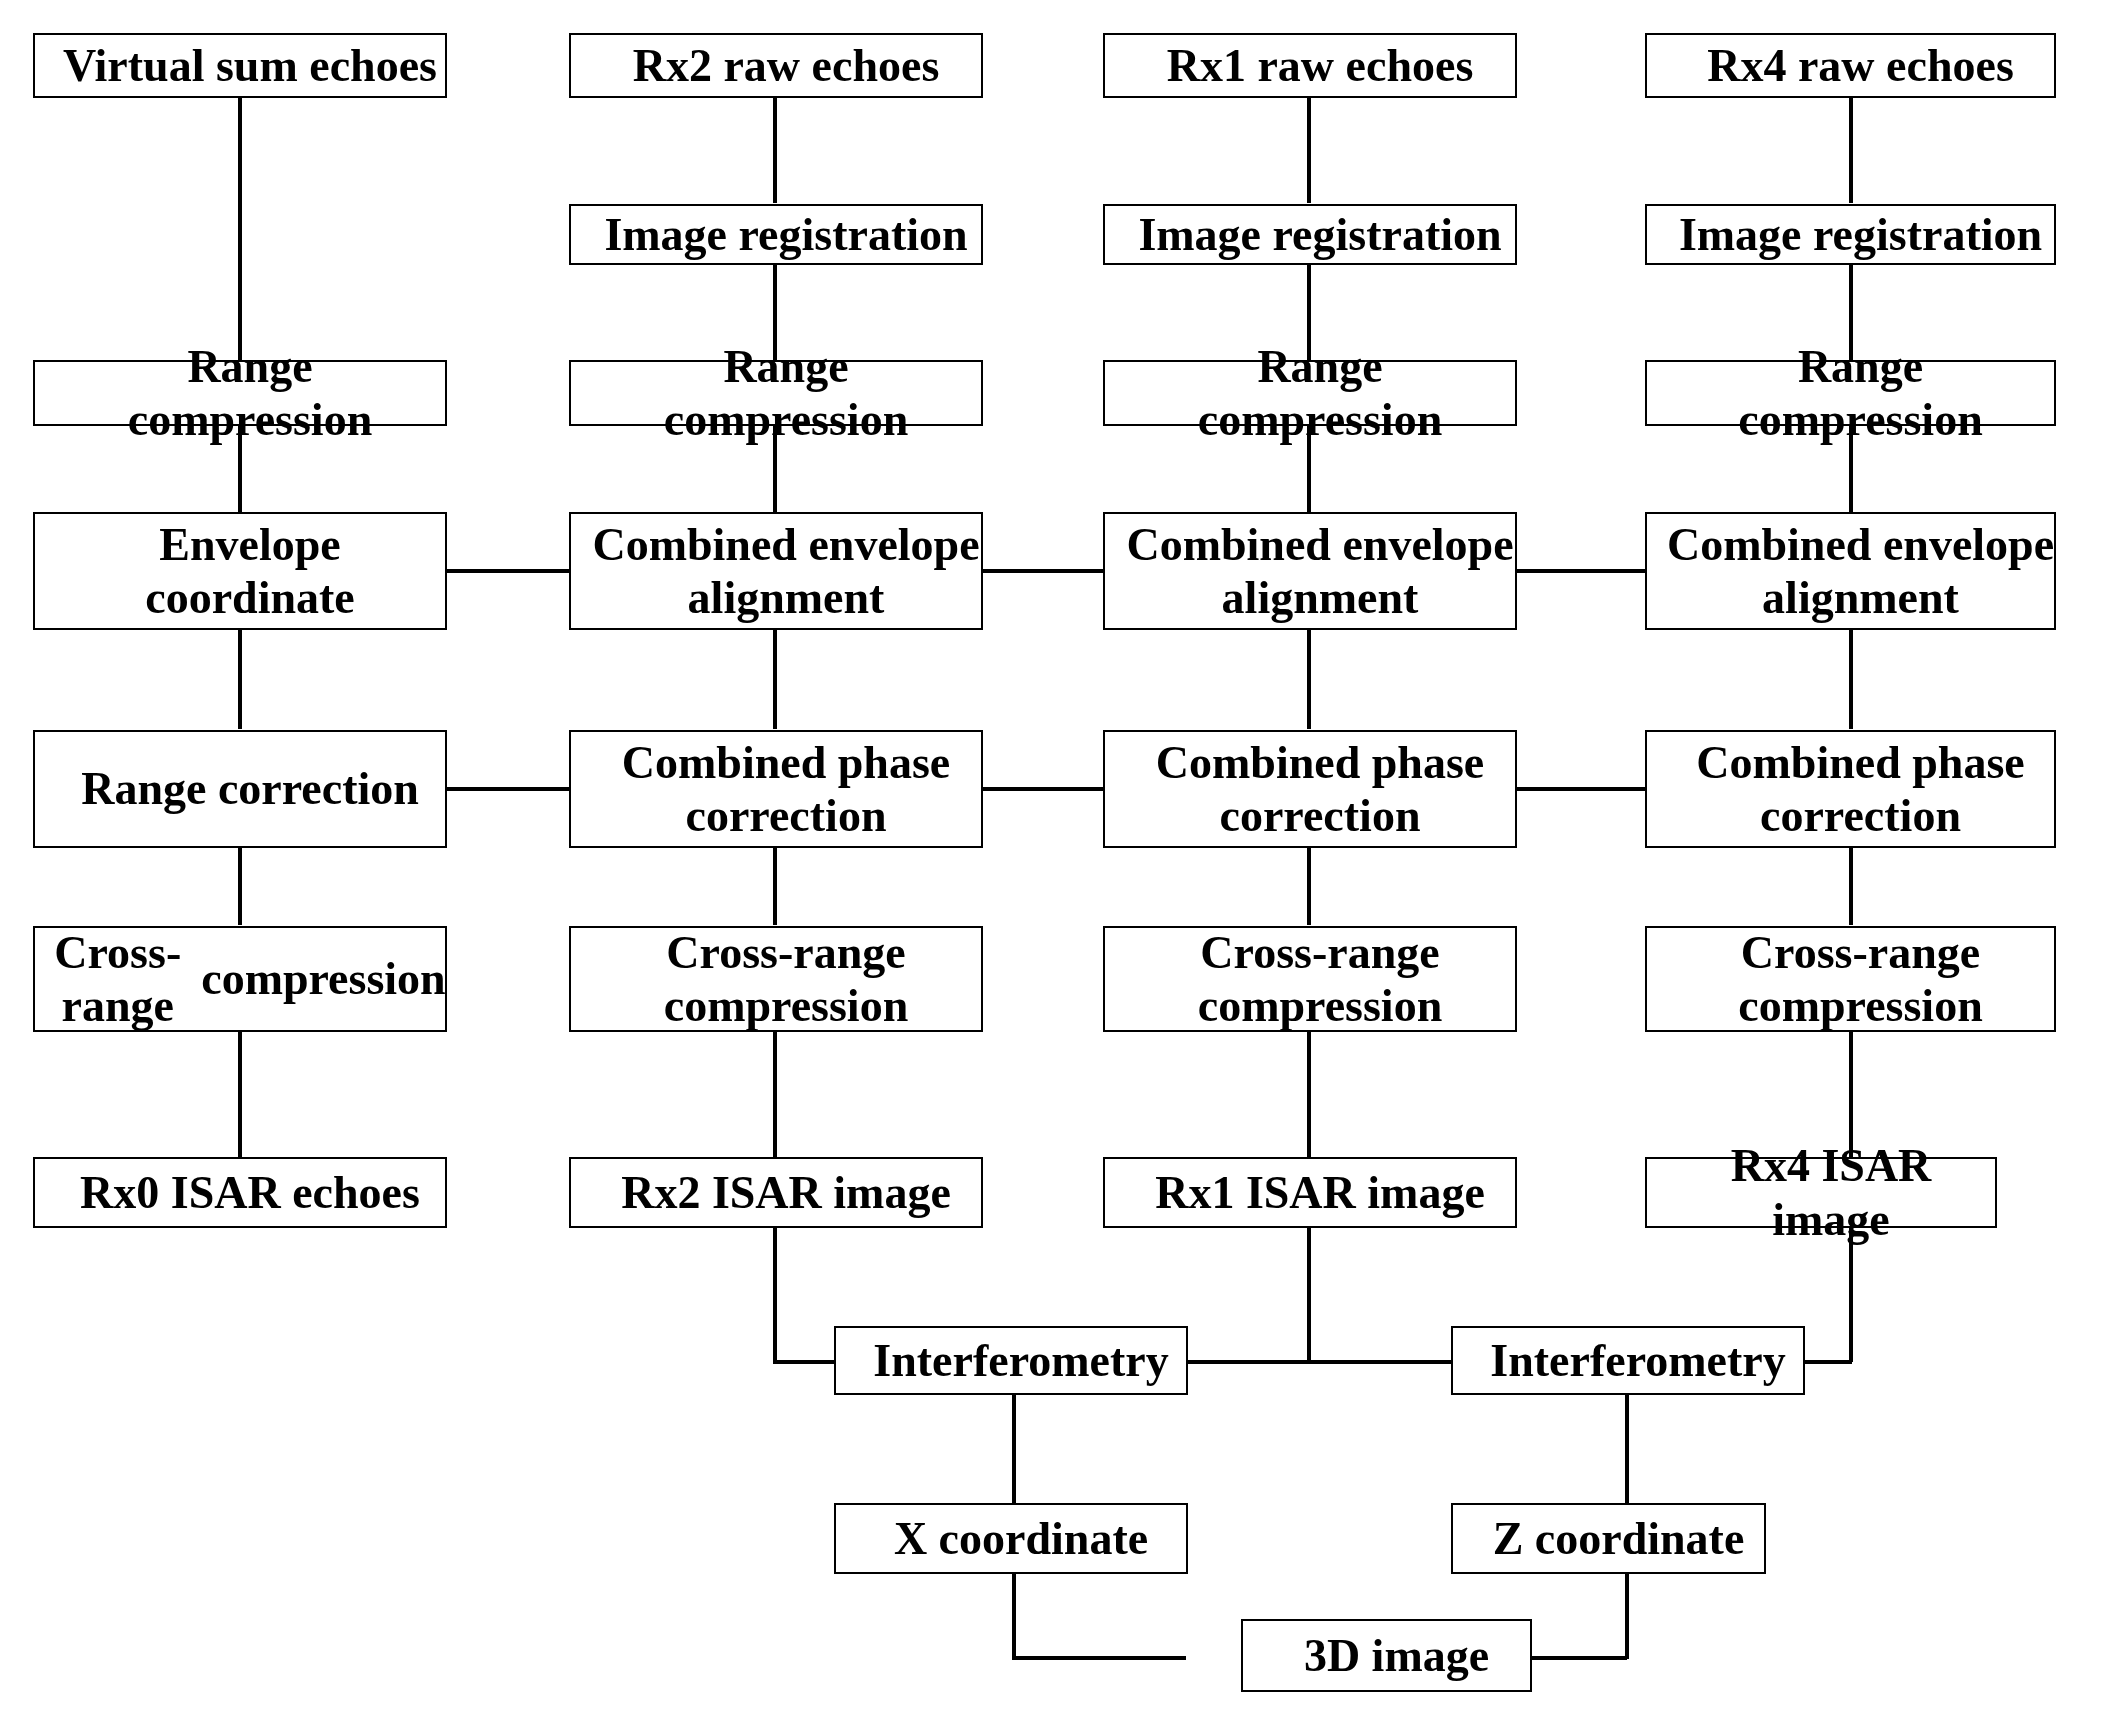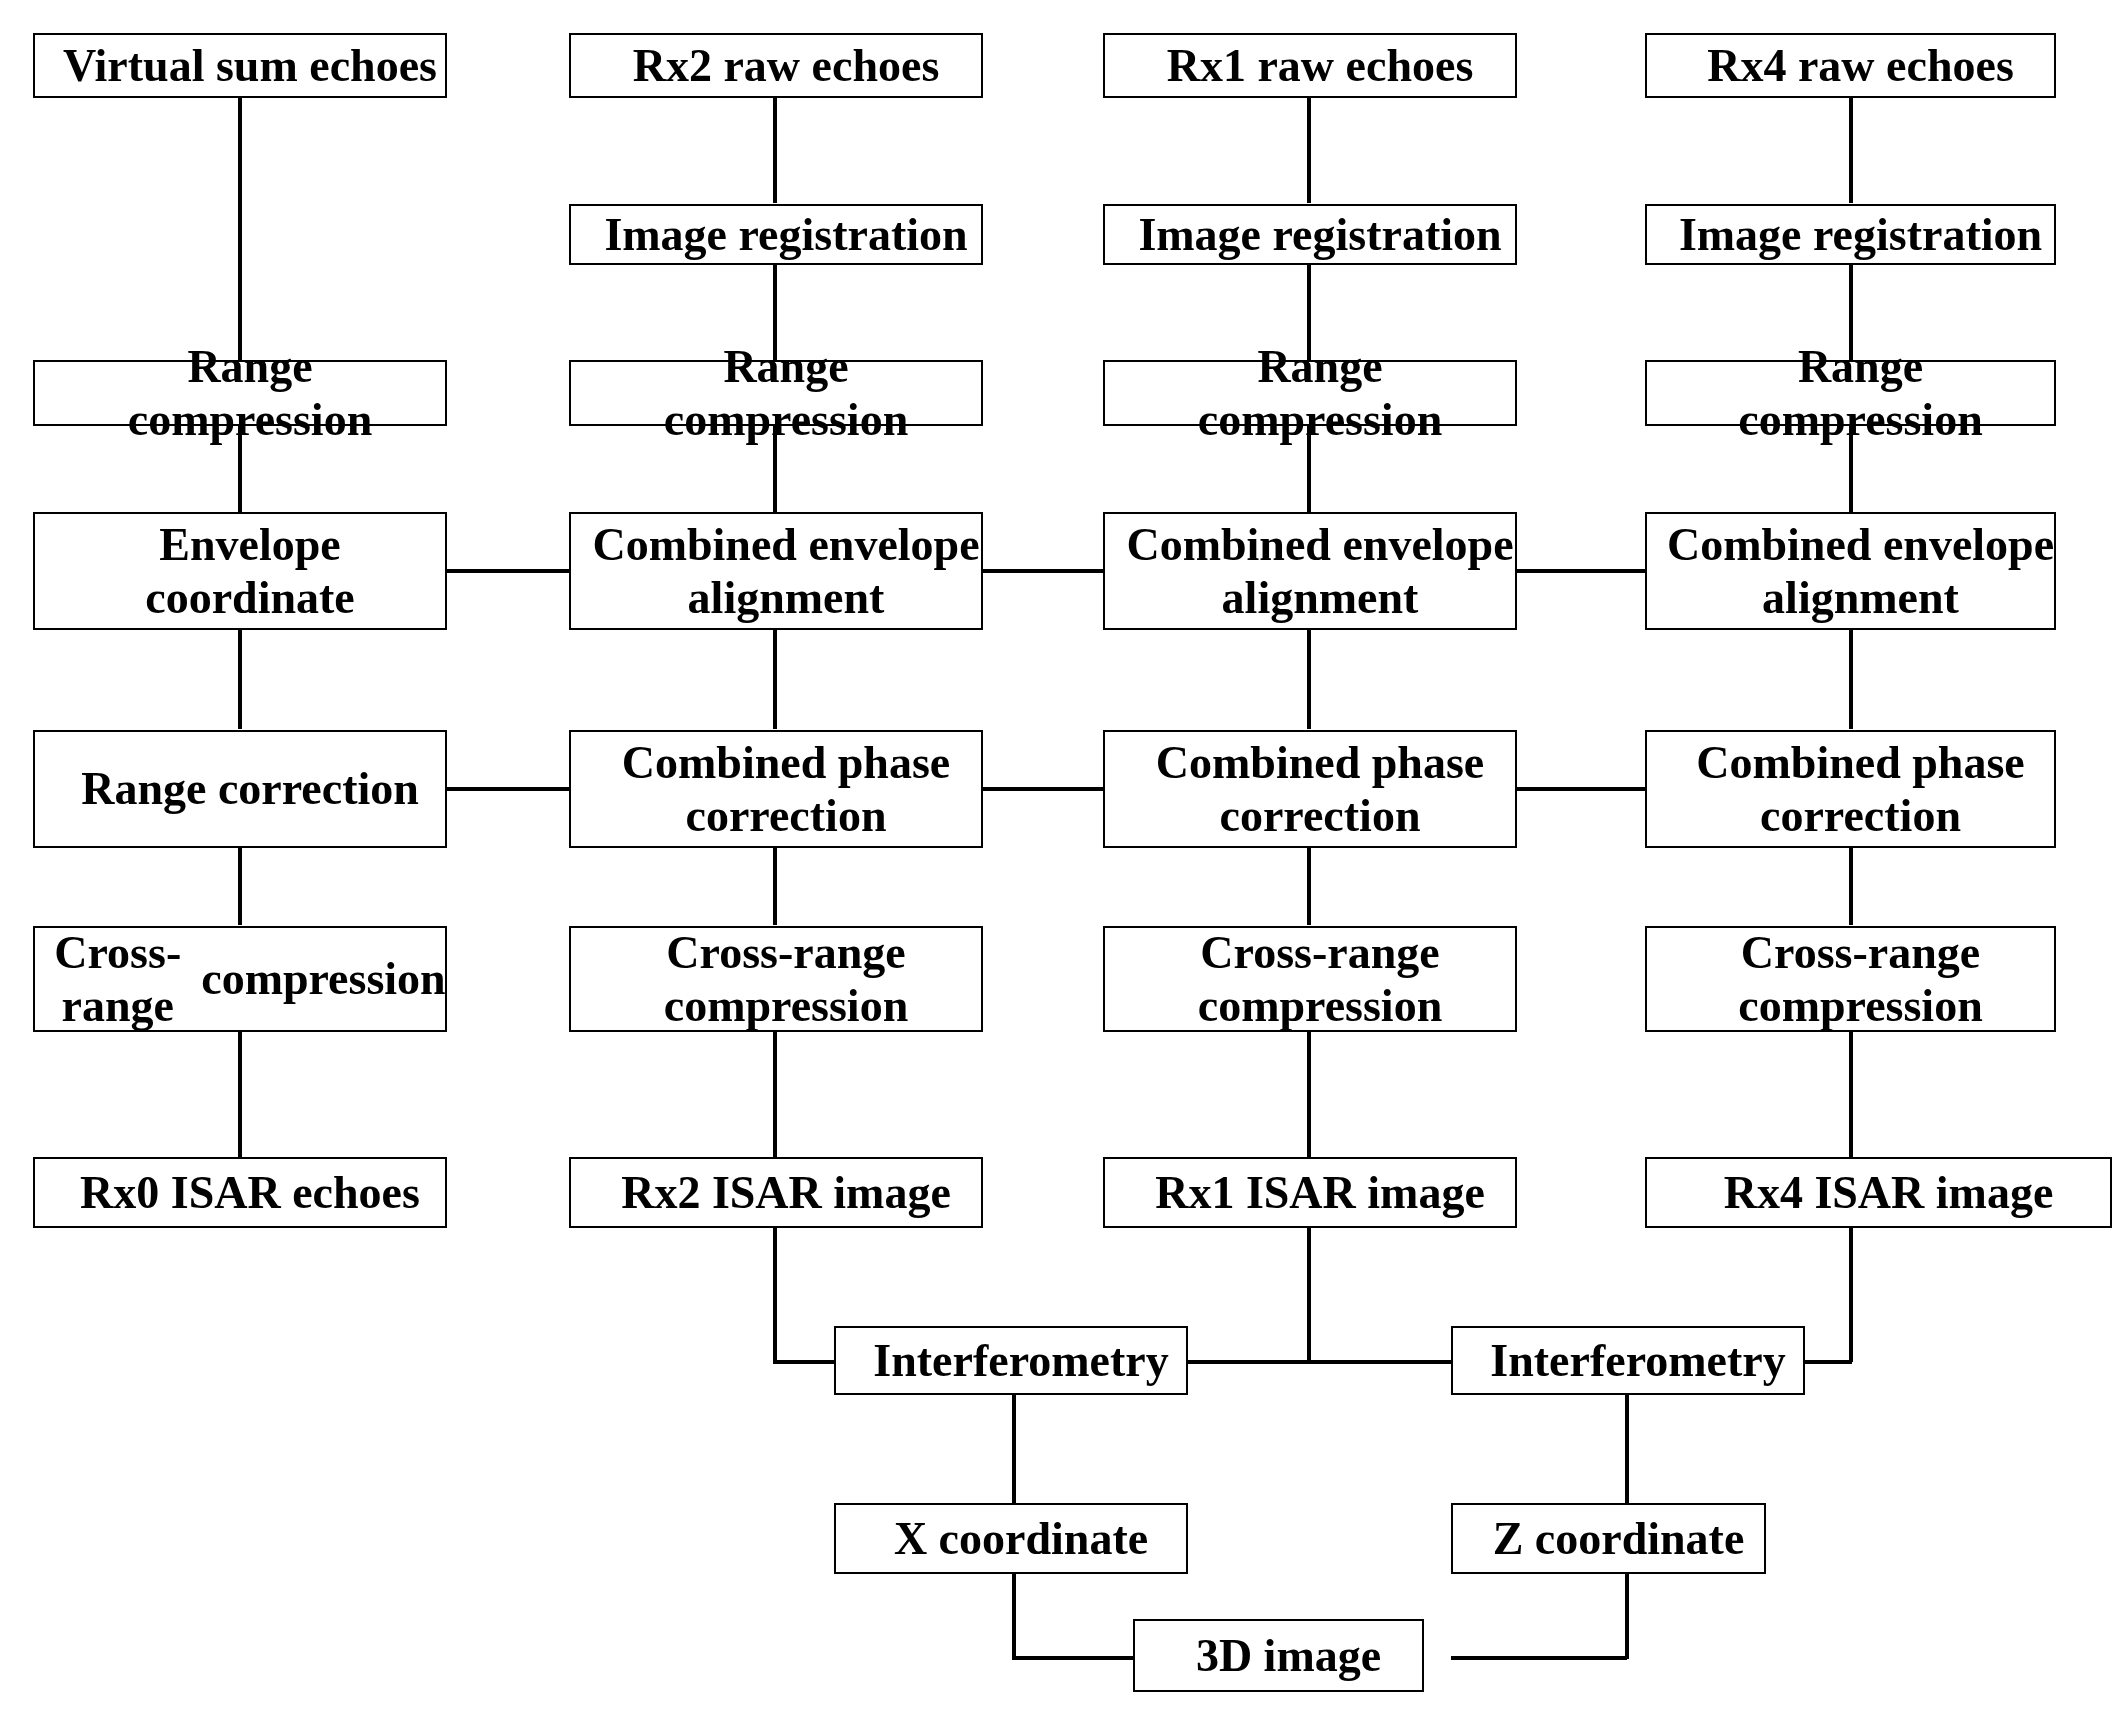--- a/index.html
+++ b/index.html
@@ -179,36 +179,36 @@
     <span>alignment</span>
   </div>
   <div class="node f1" style="left:1645px;top:730px;width:411px;height:118px;flex-direction:column;">
     <span>Combined phase</span>
     <span>correction</span>
   </div>
   <div class="node f1" style="left:1645px;top:926px;width:411px;height:106px;flex-direction:column;">
     <span>Cross-range</span>
     <span>compression</span>
   </div>
-  <div class="node f1" style="left:1645px;top:1157px;width:467px;height:71px;">
+  <div class="node f1" style="left:1645px;top:1157px;width:352px;height:71px;">
     <span>Rx4 ISAR image</span>
   </div>
 
   <div class="node f1" style="left:834px;top:1326px;width:354px;height:69px;">
     <span>Interferometry</span>
   </div>
   <div class="node f1" style="left:1451px;top:1326px;width:354px;height:69px;">
     <span>Interferometry</span>
   </div>
 
   <div class="node f1" style="left:834px;top:1503px;width:354px;height:71px;">
     <span>X coordinate</span>
   </div>
   <div class="node f1" style="left:1451px;top:1503px;width:315px;height:71px;">
     <span>Z coordinate</span>
   </div>
 
-  <div class="node f1" style="left:1133px;top:1619px;width:291px;height:73px;justify-content:center;">
+  <div class="node f1" style="left:1241px;top:1619px;width:291px;height:73px;justify-content:center;">
     <span>3D image</span>
   </div>
 
 </div>
 
 
 </body></html>

